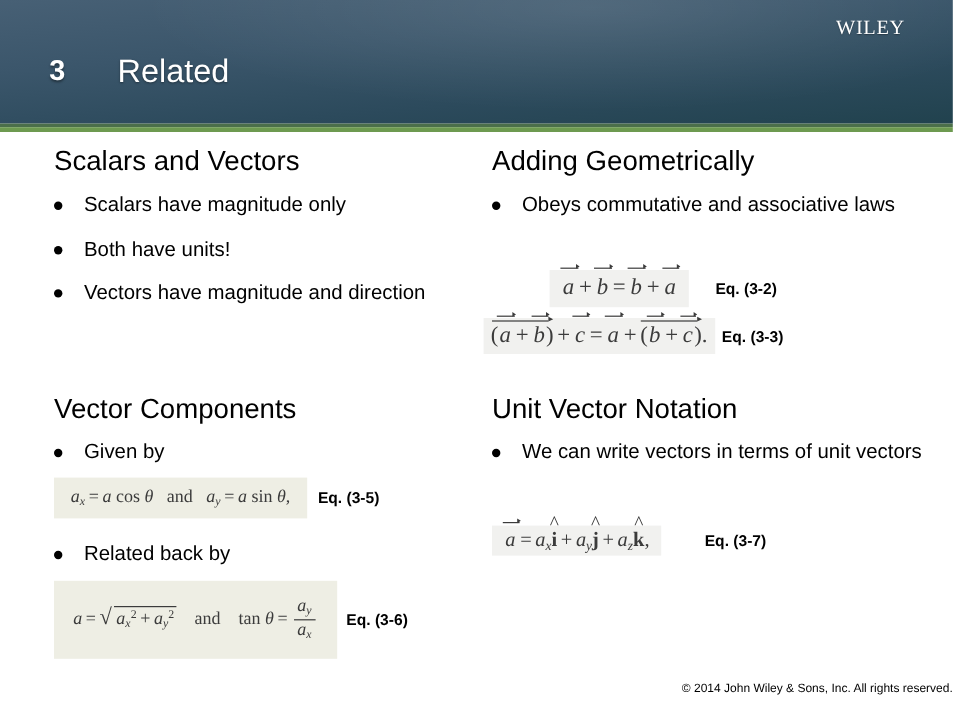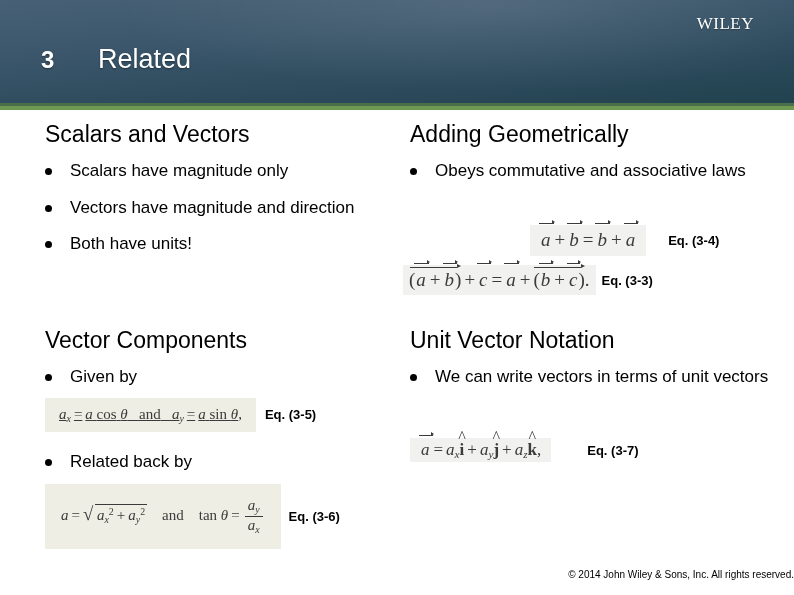--- a/index.html
+++ b/index.html
@@ -257,41 +257,41 @@
 
   <div class="col-left" id="sec-scalars">
     <div class="section-title">Scalars and Vectors</div>
 
     <div class="bullet-row">
       <span class="bullet-dot"></span>
       <span class="bullet-text">Scalars have magnitude only</span>
     </div>
     <div class="bullet-row">
       <span class="bullet-dot"></span>
+      <span class="bullet-text">Both have units!</span>
+    </div>
+    <div class="bullet-row">
+      <span class="bullet-dot"></span>
       <span class="bullet-text">Vectors have magnitude and direction</span>
-    </div>
-    <div class="bullet-row">
-      <span class="bullet-dot"></span>
-      <span class="bullet-text">Both have units!</span>
     </div>
   </div>
 
   <div class="col-right" id="sec-adding">
     <div class="section-title">Adding Geometrically</div>
     <div class="bullet-row">
       <span class="bullet-dot"></span>
       <span class="bullet-text">Obeys commutative and associative laws</span>
     </div>
   </div>
 
   <div id="eq32-row" class="eq-row">
-    <span class="eq-figure eq-shade-grey" style="font-size:19px;padding:4px 10px 5px 10px;margin-left:120px;">
+    <span class="eq-figure eq-shade-grey" style="font-size:19px;padding:4px 10px 5px 10px;margin-left:48px;">
       <span class="vec">a</span><span class="op">+</span><span class="vec">b</span><span class="op">=</span><span class="vec">b</span><span class="op">+</span><span class="vec">a</span>
     </span>
-    <span class="eq-label" style="margin-left:22px;">Eq. (3-4)</span>
+    <span class="eq-label" style="margin-left:22px;">Eq. (3-2)</span>
   </div>
 
   <div id="eq33-row" class="eq-row">
     <span class="eq-figure eq-shade-grey" style="font-size:19px;padding:4px 6px 4px 6px;">
       <span class="vecwide">(<span class="vec">a</span><span class="op">+</span><span class="vec">b</span>)</span><span class="op">+</span><span class="vec">c</span><span class="op">=</span><span class="vec">a</span><span class="op">+</span><span class="vecwide">(<span class="vec">b</span><span class="op">+</span><span class="vec">c</span>)</span>.
     </span>
     <span class="eq-label" style="margin-left:6px;">Eq. (3-3)</span>
   </div>
 
   <div class="col-left" id="sec-compon">
@@ -300,21 +300,21 @@
       <span class="bullet-dot"></span>
       <span class="bullet-text">Given by</span>
     </div>
     <div class="bullet-row" style="margin-top:62px;">
       <span class="bullet-dot"></span>
       <span class="bullet-text">Related back by</span>
     </div>
   </div>
 
   <div id="eq35-row" class="eq-row">
-    <span class="eq-figure eq-shade-beige" style="font-size:15px;padding:8px 14px;text-decoration:underline;">
+    <span class="eq-figure eq-shade-beige" style="font-size:15px;padding:8px 14px;">
       <span class="it">a</span><span class="sub">x</span><span class="op">=</span><span class="it">a</span>&nbsp;<span class="rm">cos</span>&nbsp;<span class="it">θ</span>
       &nbsp;&nbsp;<span class="rm">and</span>&nbsp;&nbsp;
       <span class="it">a</span><span class="sub">y</span><span class="op">=</span><span class="it">a</span>&nbsp;<span class="rm">sin</span>&nbsp;<span class="it">θ</span>,
     </span>
     <span class="eq-label" style="margin-left:9px;">Eq. (3-5)</span>
   </div>
 
   <div id="eq36-row" class="eq-row">
     <span class="eq-figure eq-shade-beige" style="font-size:15px;padding:14px 16px;">
       <span class="it">a</span><span class="op">=</span><span class="radical"><span class="rsign">√</span><span class="rbody"><span class="it">a</span><span class="sub">x</span><span class="sup">2</span><span class="op">+</span><span class="it">a</span><span class="sub">y</span><span class="sup">2</span></span></span>

